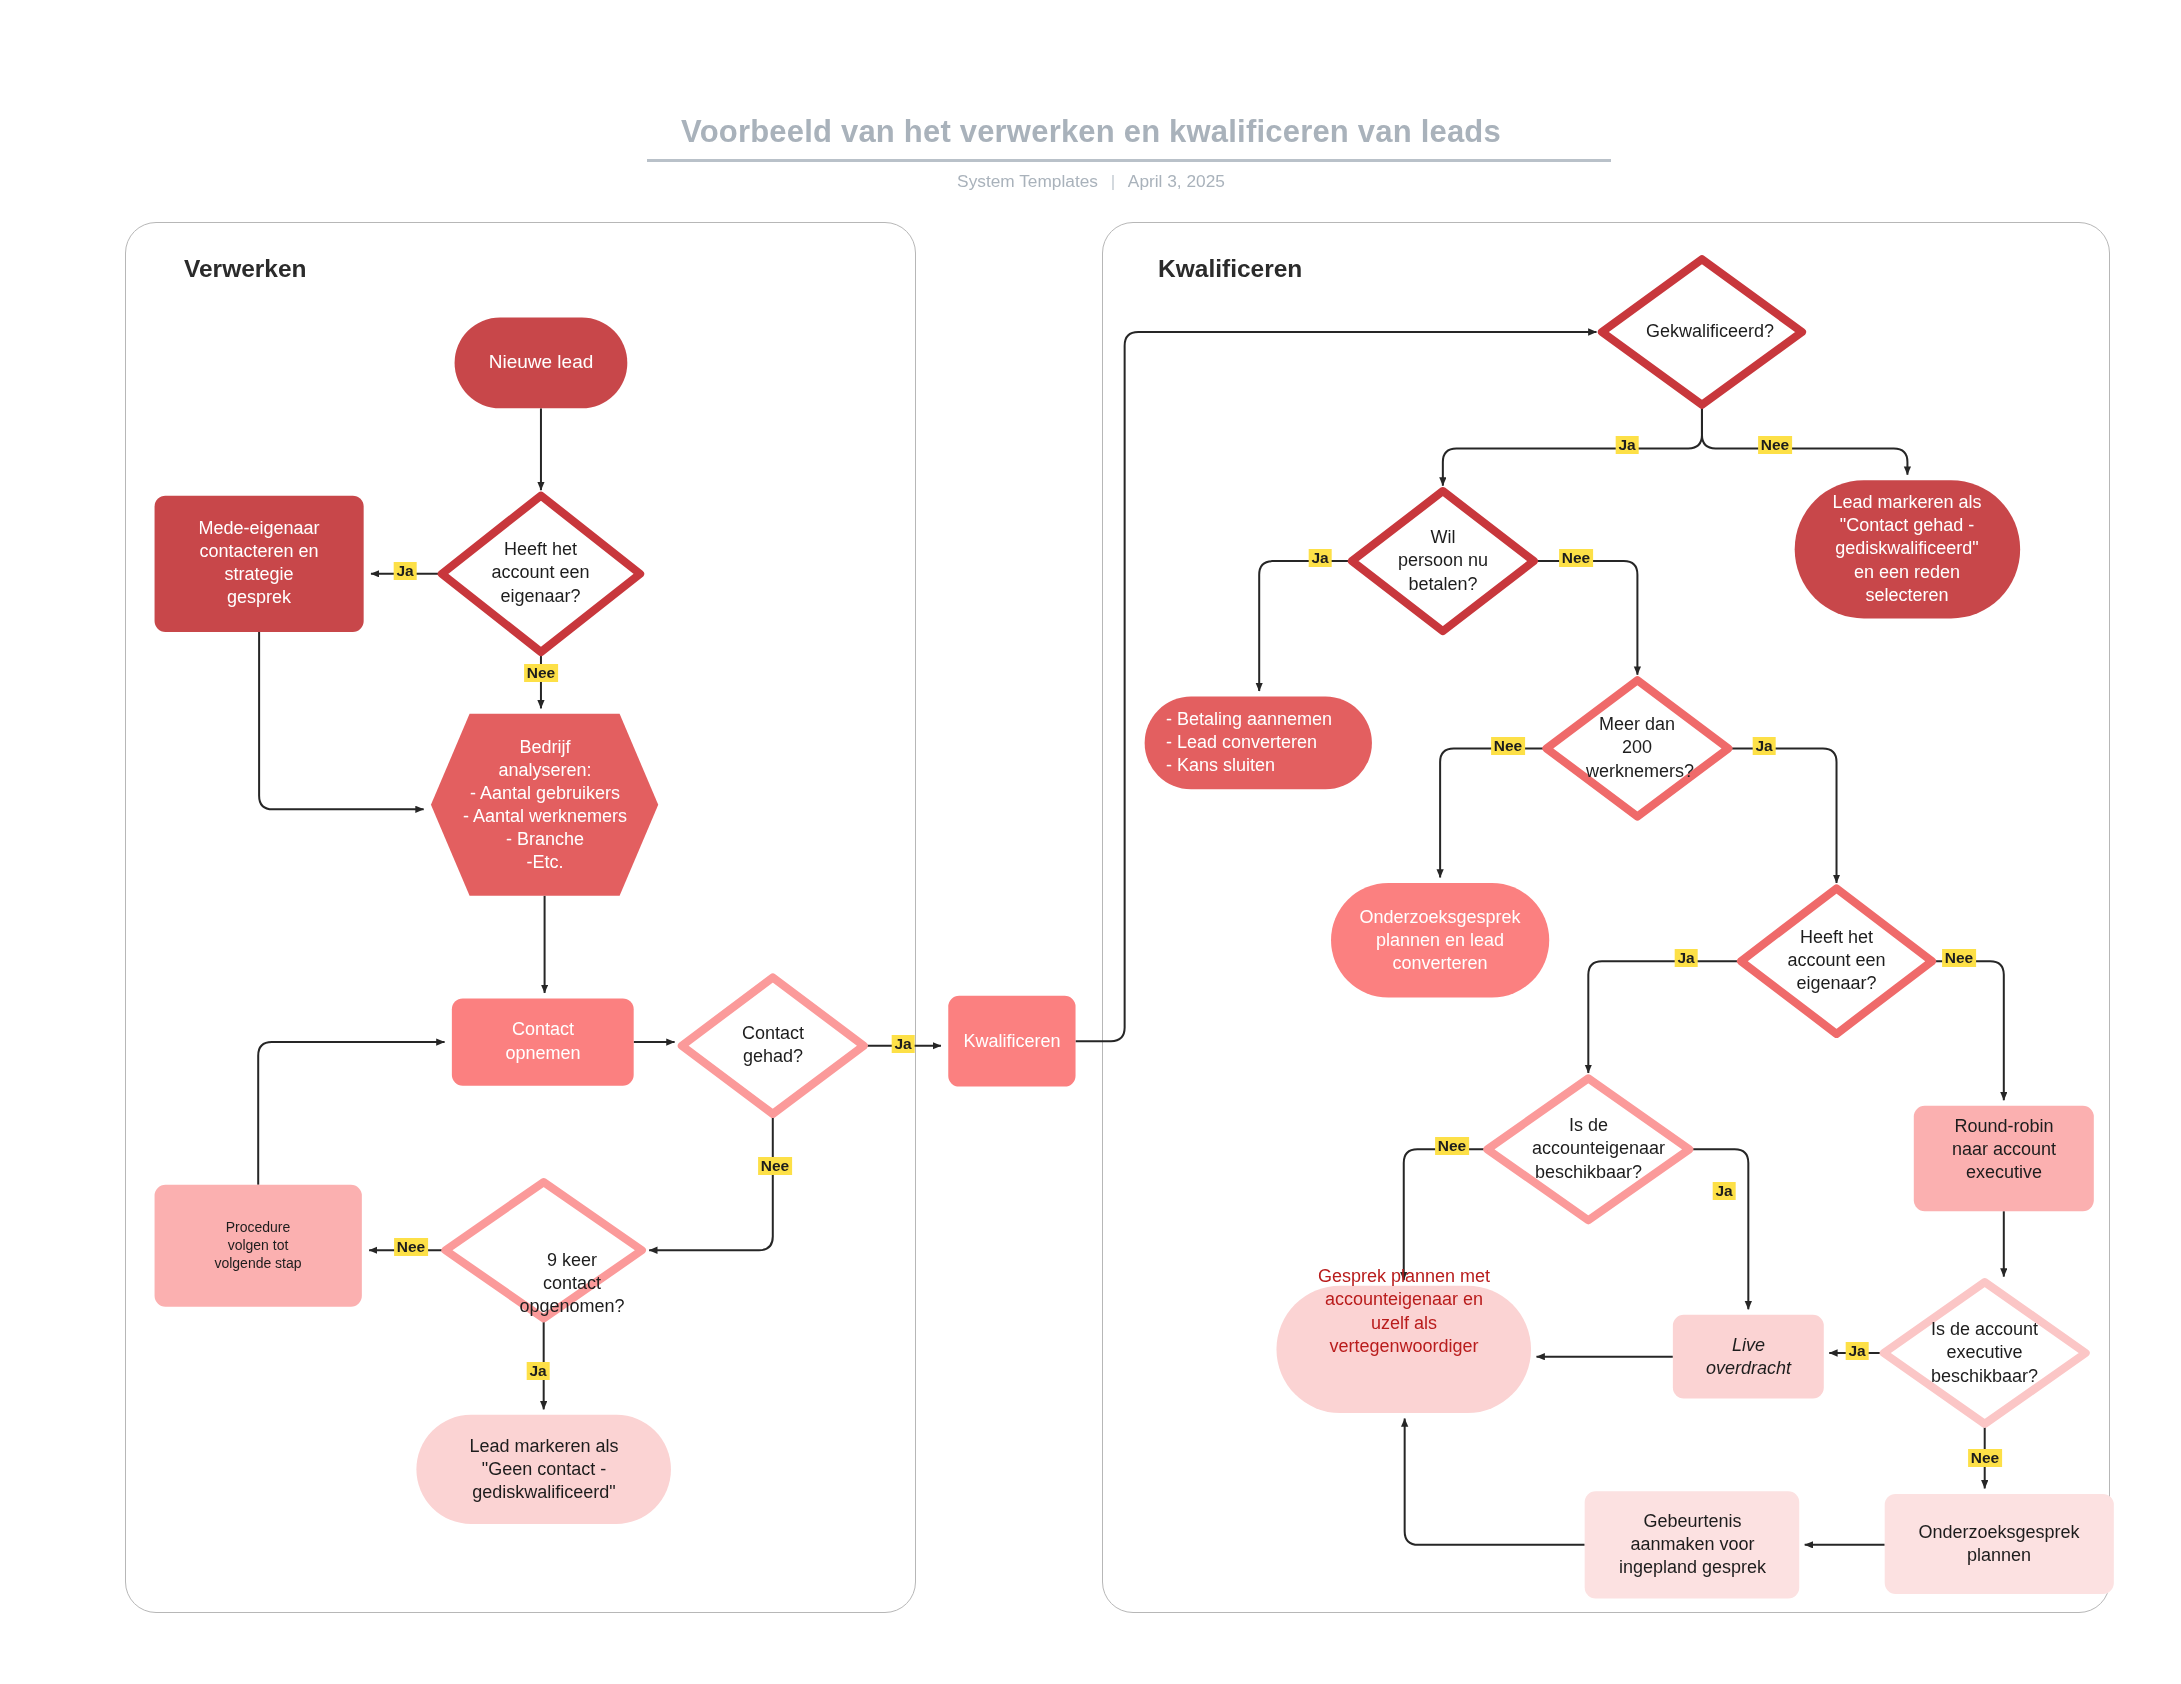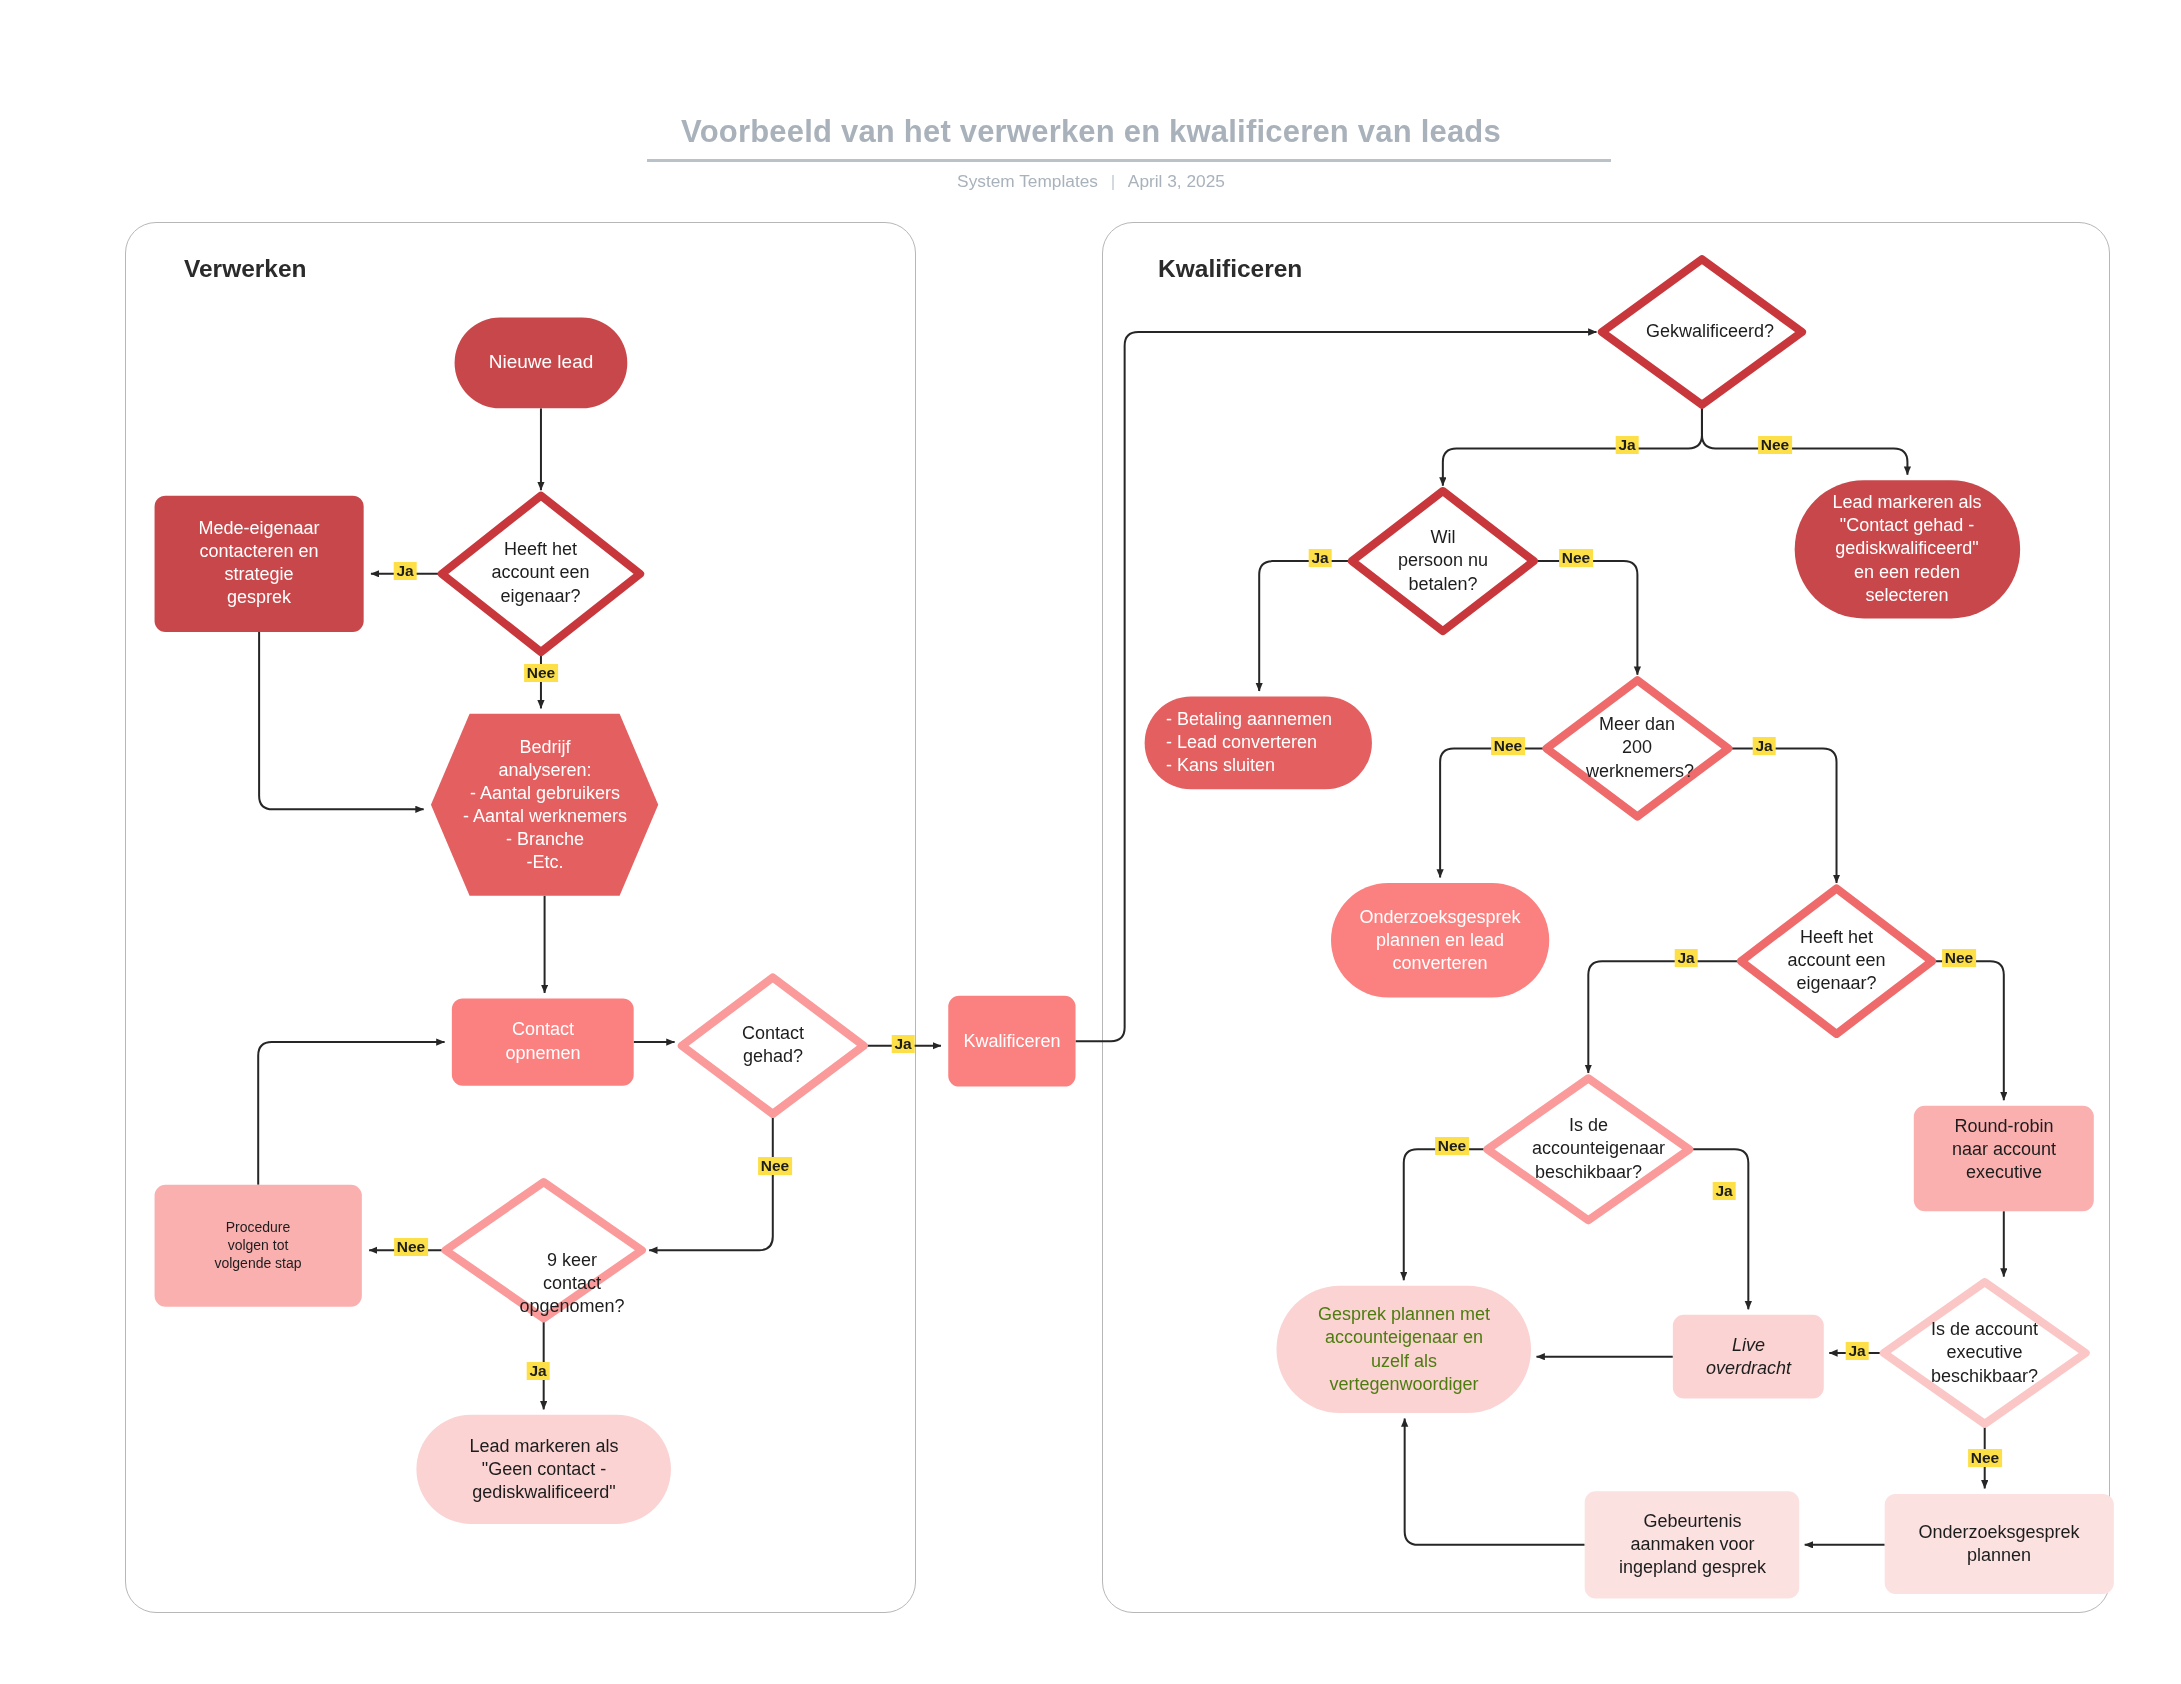--- a/index.html
+++ b/index.html
@@ -171,21 +171,21 @@
       </div>
       <div class="nodelabel" style="left: 1532px; top: 1078px; width: 113px; height: 142px; color: rgb(29, 29, 29); font-size: 18px; white-space: normal;">
         <div style="width: 100%;"><span>Is de</span><br><span>accounteigenaar</span><br><span>beschikbaar?</span></div>
       </div>
       <div class="nodelabel" style="left: 1928px; top: 1282px; width: 113px; height: 142px; color: rgb(29, 29, 29); font-size: 18px; white-space: normal;">
         <div style="width: 100%;"><span>Is de account</span><br><span>executive</span><br><span>beschikbaar?</span></div>
       </div>
       <div class="nodelabel" style="left: 1682px; top: 1315px; width: 133px; height: 84px; color: rgb(29, 29, 29); font-size: 18px; white-space: normal;">
         <div style="width: 100%; font-style: italic;"><span>Live</span><br><span>overdracht</span></div>
       </div>
-      <div class="nodelabel" style="left: 1292px; top: 1286px; width: 224px; height: 127px; color: #4d7c0f; font-size: 18px; white-space: normal;">
+      <div class="nodelabel" style="left: 1292px; top: 1248px; width: 224px; height: 127px; color: #b91c1c; font-size: 18px; white-space: normal;">
         <div style="width: 100%;"><span>Gesprek plannen met</span><br><span>accounteigenaar en</span><br><span>uzelf als</span><br><span>vertegenwoordiger</span></div>
       </div>
       <div class="nodelabel" style="left: 1898px; top: 1494px; width: 202px; height: 100px; color: rgb(29, 29, 29); font-size: 18px; white-space: normal;">
         <div style="width: 100%;"><span>Onderzoeksgesprek</span><br><span>plannen</span></div>
       </div>
       <div class="nodelabel" style="left: 1598px; top: 1491px; width: 189px; height: 107px; color: rgb(29, 29, 29); font-size: 18px; white-space: normal;">
         <div style="width: 100%;"><span>Gebeurtenis</span><br><span>aanmaken voor</span><br><span>ingepland gesprek</span></div>
       </div>
     </div>
   <div id="edgelabels">

